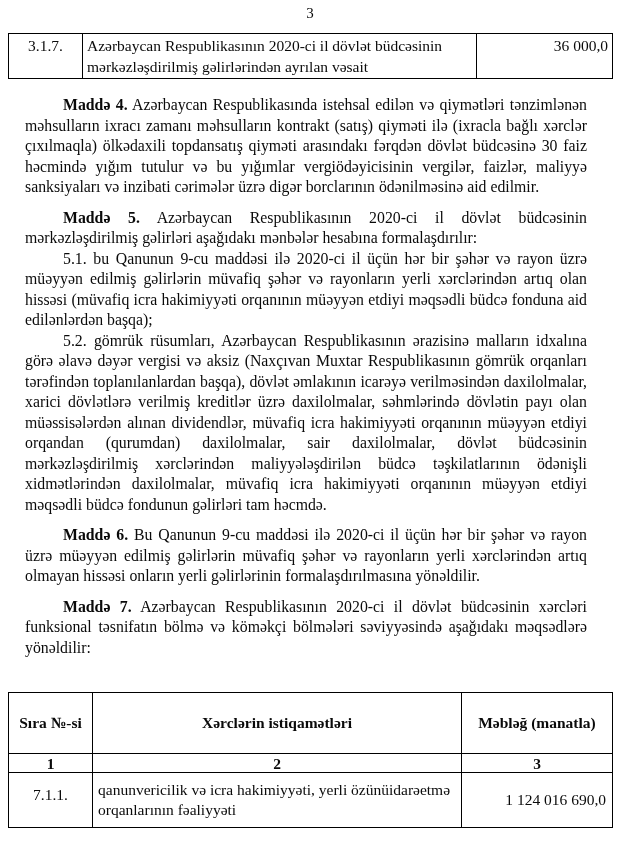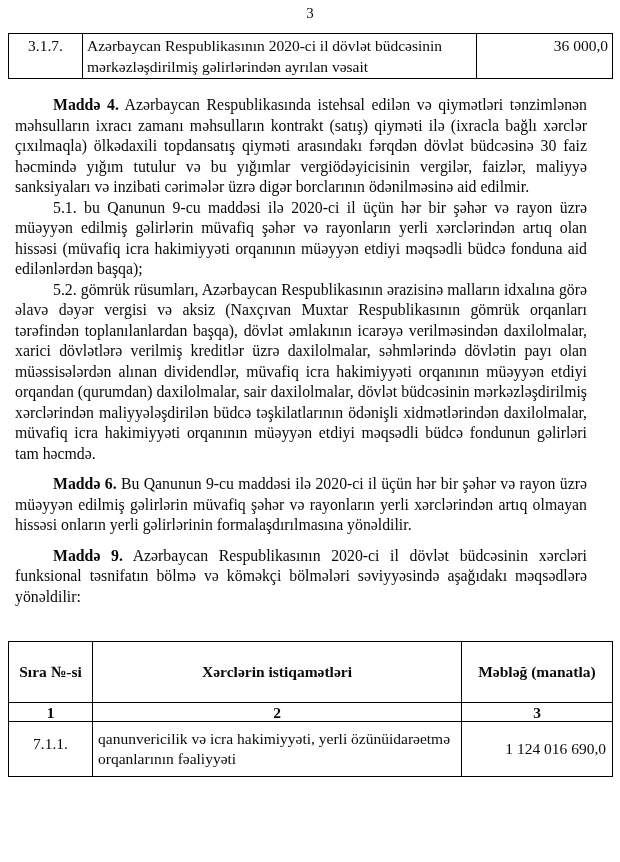--- a/index.html
+++ b/index.html
@@ -40,21 +40,21 @@
   }
   .tt-num   { width: 65px;  text-align: center; }
   .tt-desc  { width: 385px; text-align: left; padding-left: 5px; }
   .tt-amount{ width: 127px; text-align: right; padding-right: 8px; }
   
   .content {
     margin-left: 9px;
     width: 578px;
   }
   .para {
-    margin: 10px 0 0 6px;
+    margin: 10px 0 0 16px;
     font-size: 15.8px;
     line-height: 20.5px;
     text-align: justify;
     text-indent: 38px;
   }
   .para.first { margin-top: 16px; }
   .para.cont  { margin-top: 0; }
   .lead { font-weight: bold; }
   
   .exp-table {
@@ -104,28 +104,29 @@
       <td class="tt-desc">Azərbaycan Respublikasının 2020-ci il dövlət büdcəsinin mərkəzləşdirilmiş gəlirlərindən ayrılan vəsait</td>
       <td class="tt-amount">36 000,0</td>
     </tr>
   </tbody>
     </table>
 
   <div class="content">
 
     <p class="para first"><b class="lead">Maddə 4.</b><span> Azərbaycan Respublikasında istehsal edilən və qiymətləri tənzimlənən məhsulların ixracı zamanı məhsulların kontrakt (satış) qiyməti ilə (ixracla bağlı xərclər çıxılmaqla) ölkədaxili topdansatış qiyməti arasındakı fərqdən dövlət büdcəsinə 30 faiz həcmində yığım tutulur və bu yığımlar vergiödəyicisinin vergilər, faizlər, maliyyə sanksiyaları və inzibati cərimələr üzrə digər borclarının ödənilməsinə aid edilmir.</span></p>
 
+    <p class="para"><b class="lead">Maddə 5.</b><span> Azərbaycan Respublikasının 2020-ci il dövlət büdcəsinin mərkəzləşdirilmiş gəlirləri aşağıdakı mənbələr hesabına formalaşdırılır:</span></p>
 
     <p class="para cont">5.1. bu Qanunun 9-cu maddəsi ilə 2020-ci il üçün hər bir şəhər və rayon üzrə müəyyən edilmiş gəlirlərin müvafiq şəhər və rayonların yerli xərclərindən artıq olan hissəsi (müvafiq icra hakimiyyəti orqanının müəyyən etdiyi məqsədli büdcə fonduna aid edilənlərdən başqa);</p>
 
     <p class="para cont">5.2. gömrük rüsumları, Azərbaycan Respublikasının ərazisinə malların idxalına görə əlavə dəyər vergisi və aksiz (Naxçıvan Muxtar Respublikasının gömrük orqanları tərəfindən toplanılanlardan başqa), dövlət əmlakının icarəyə verilməsindən daxilolmalar, xarici dövlətlərə verilmiş kreditlər üzrə daxilolmalar, səhmlərində dövlətin payı olan müəssisələrdən alınan dividendlər, müvafiq icra hakimiyyəti orqanının müəyyən etdiyi orqandan (qurumdan) daxilolmalar, sair daxilolmalar, dövlət büdcəsinin mərkəzləşdirilmiş xərclərindən maliyyələşdirilən büdcə təşkilatlarının ödənişli xidmətlərindən daxilolmalar, müvafiq icra hakimiyyəti orqanının müəyyən etdiyi məqsədli büdcə fondunun gəlirləri tam həcmdə.</p>
 
     <p class="para"><b class="lead">Maddə 6.</b><span> Bu Qanunun 9-cu maddəsi ilə 2020-ci il üçün hər bir şəhər və rayon üzrə müəyyən edilmiş gəlirlərin müvafiq şəhər və rayonların yerli xərclərindən artıq olmayan hissəsi onların yerli gəlirlərinin formalaşdırılmasına yönəldilir.</span></p>
 
-    <p class="para"><b class="lead">Maddə 9.</b><span> Azərbaycan Respublikasının 2020-ci il dövlət büdcəsinin xərcləri funksional təsnifatın bölmə və köməkçi bölmələri səviyyəsində aşağıdakı məqsədlərə yönəldilir:</span></p>
+    <p class="para"><b class="lead">Maddə 7.</b><span> Azərbaycan Respublikasının 2020-ci il dövlət büdcəsinin xərcləri funksional təsnifatın bölmə və köməkçi bölmələri səviyyəsində aşağıdakı məqsədlərə yönəldilir:</span></p>
 
   </div>
 
   <table class="exp-table">
     <tbody>
         <tr class="hdr-row">
       <th class="col-num">Sıra №-si</th>
       <th class="col-desc">Xərclərin istiqamətləri</th>
       <th class="col-amt">Məbləğ (manatla)</th>
     </tr>

